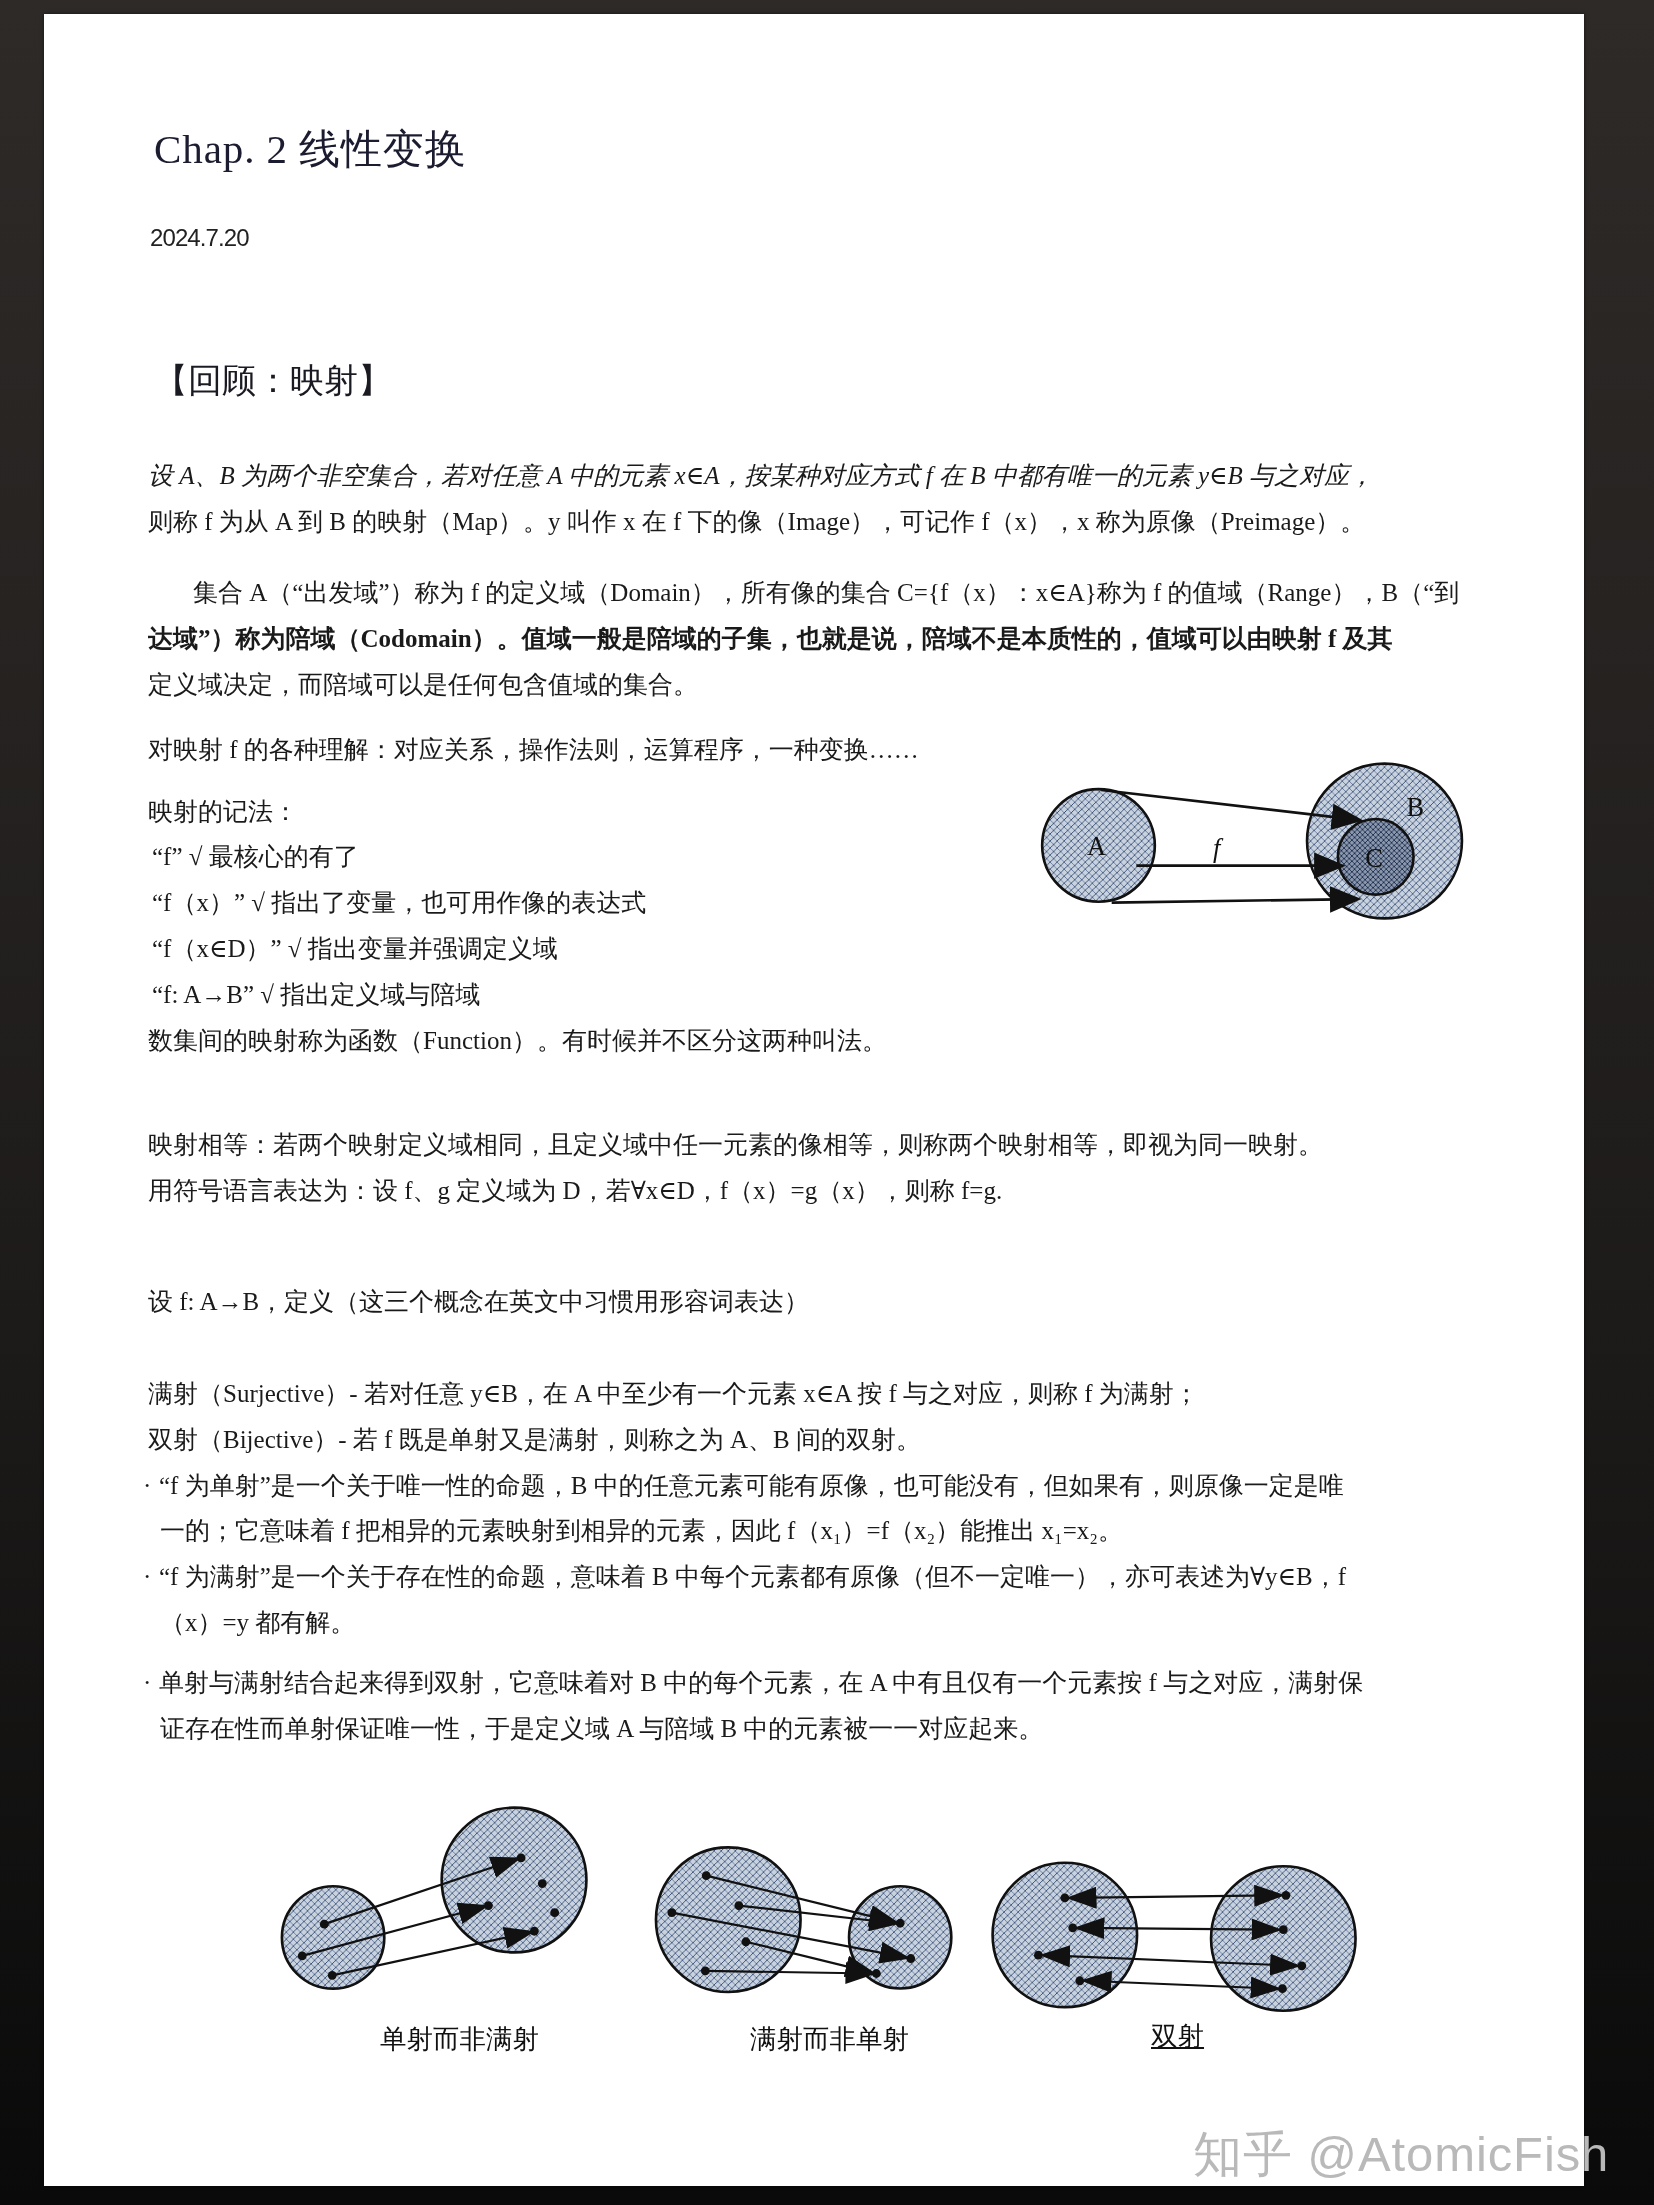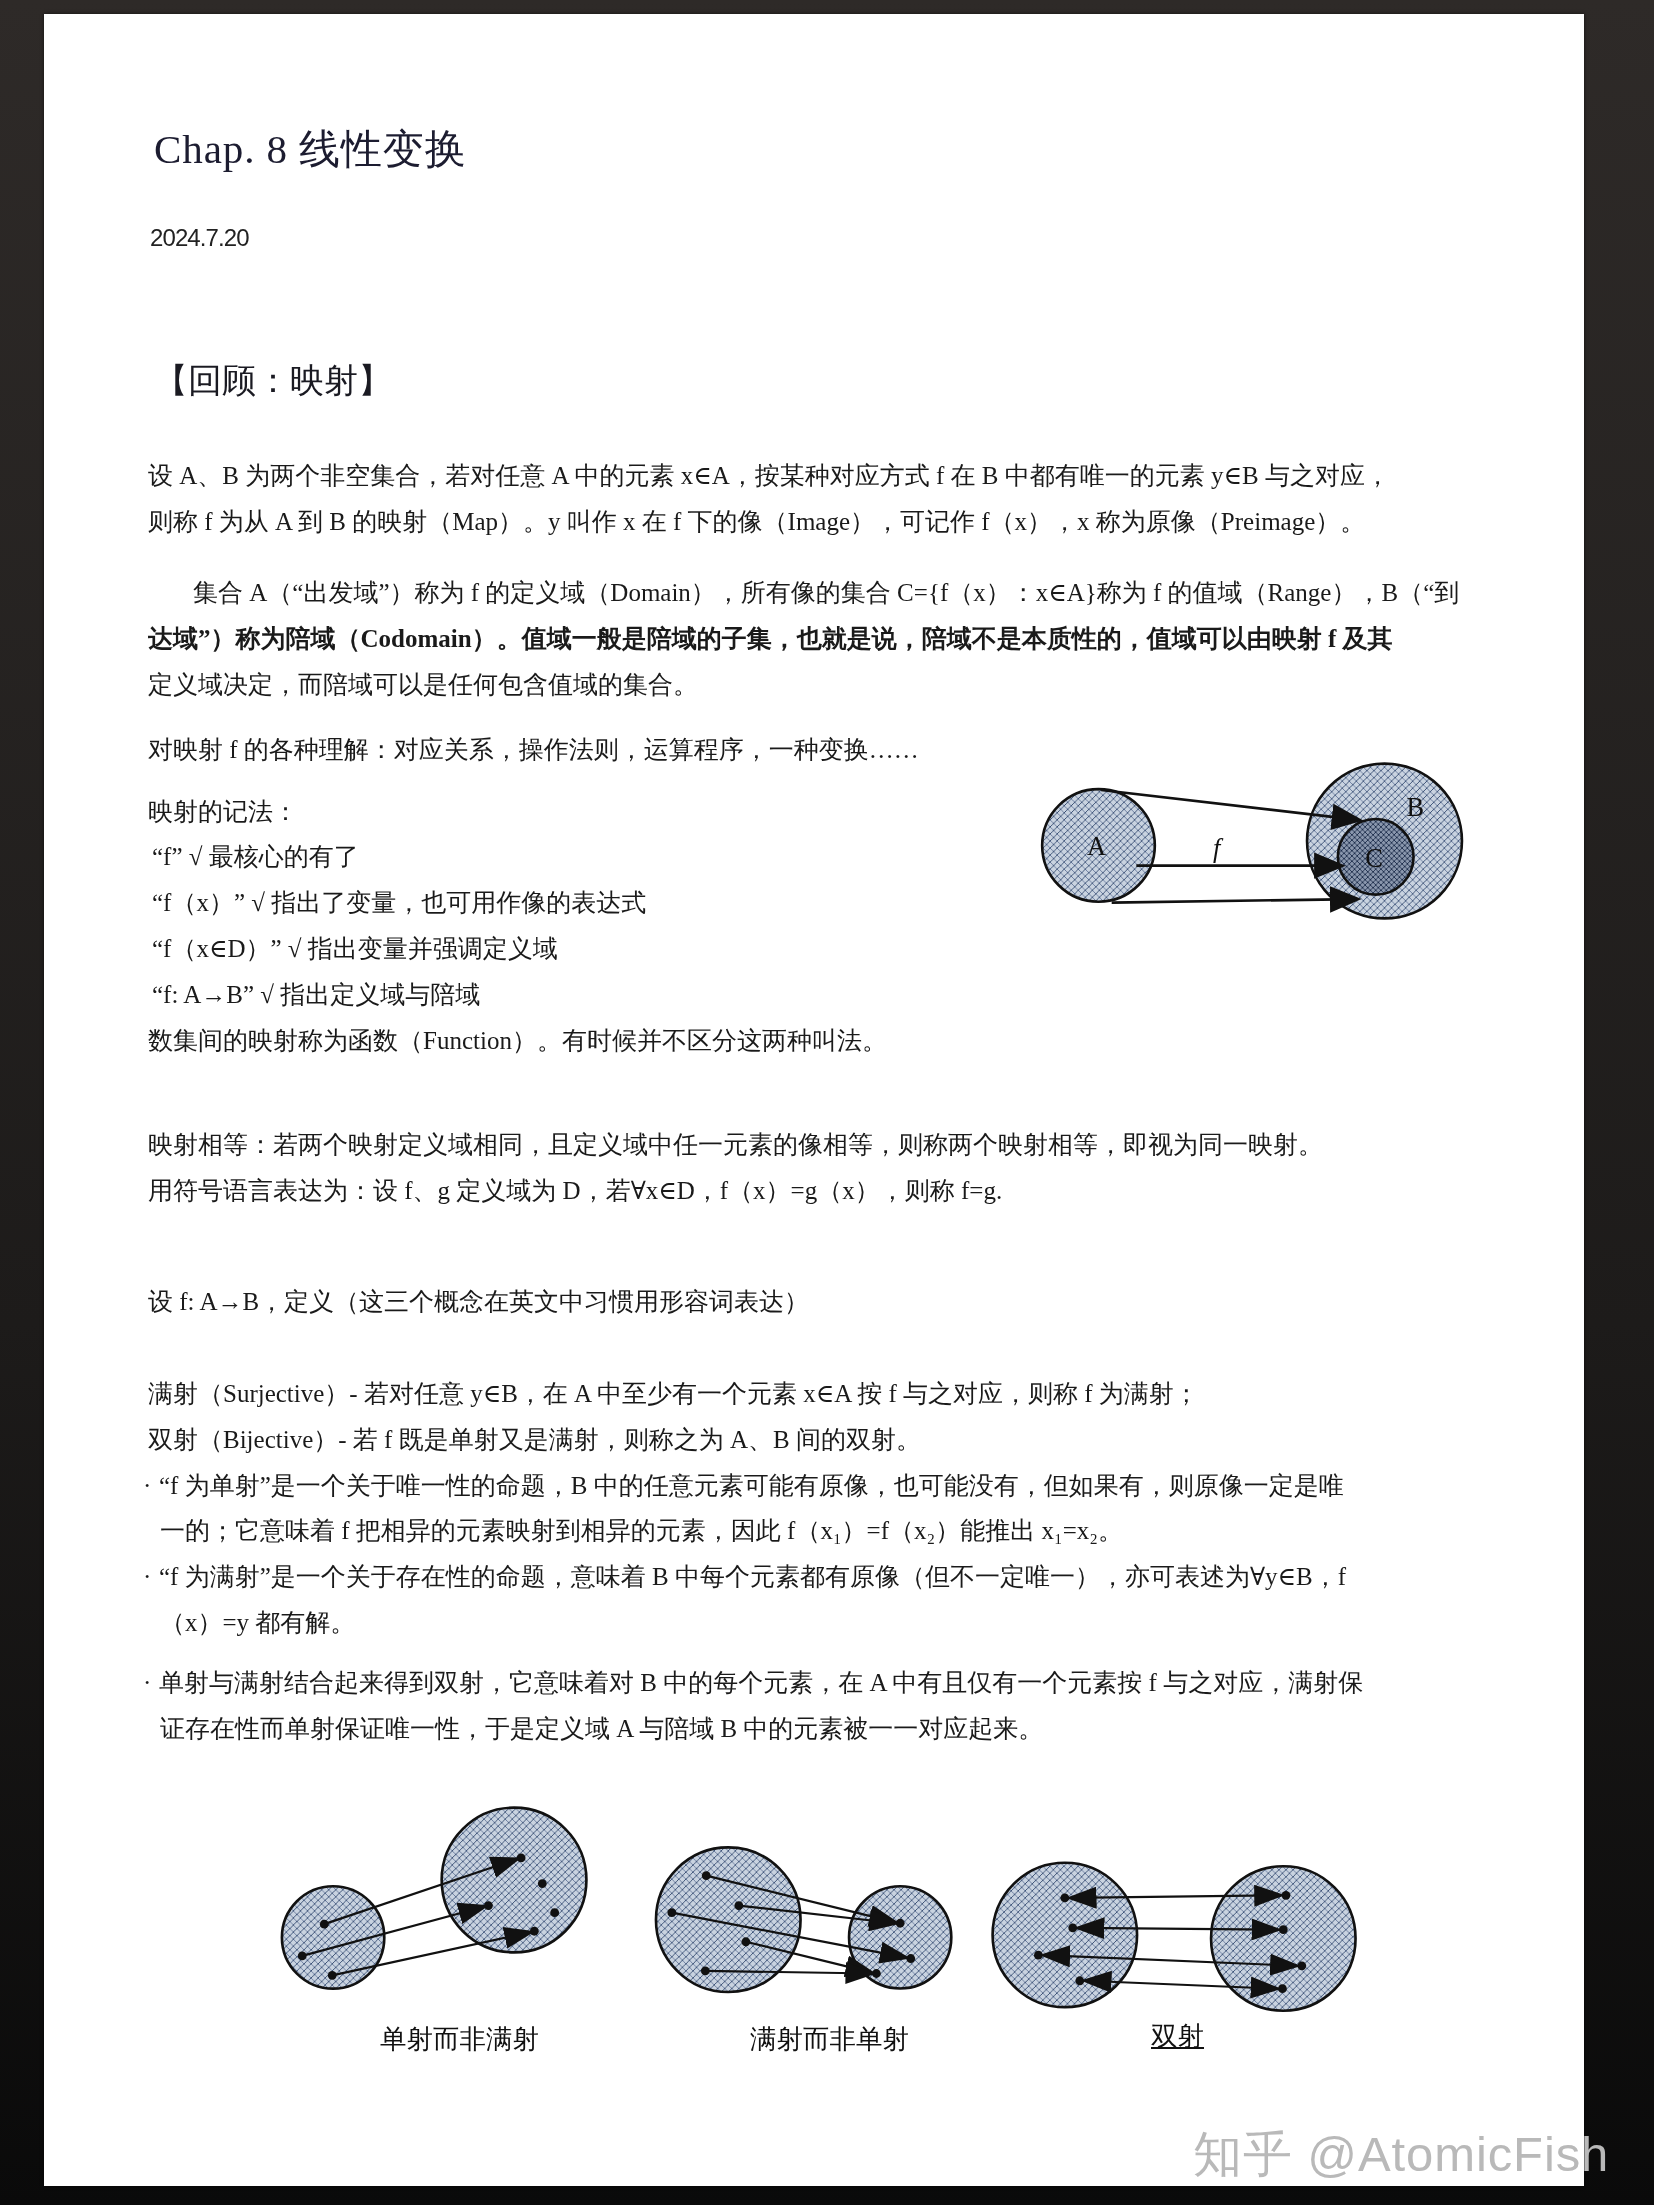--- a/index.html
+++ b/index.html
@@ -25,25 +25,25 @@
     position: absolute; left: 1193px; top: 2122px; font-size: 49px;
     font-family: Liberation Sans, sans-serif; color: #b9b9b9;
     letter-spacing: 0.9px;
   }
 </style>
 </head>
 <body>
 
 <div class="page">
 
-  <div class="abs title">Chap. 8  线性变换</div>
+  <div class="abs title">Chap. 2  线性变换</div>
   <div class="abs date">2024.7.20</div>
   <div class="abs section-head">【回顾：映射】</div>
 
-  <div class="abs line" style="left:104px; top:439px;">设 A、B 为两个非空集合，若对任意 A 中的元素 x∈A，按某种对应方式 f 在 B 中都有唯一的元素 y∈B 与之对应，</div>
+  <div class="abs line" style="left:104px; top:439px;font-style:italic;">设 A、B 为两个非空集合，若对任意 A 中的元素 x∈A，按某种对应方式 f 在 B 中都有唯一的元素 y∈B 与之对应，</div>
   <div class="abs line" style="left:104px; top:485px;">则称 f 为从 A 到 B 的映射（Map）。y 叫作 x 在 f 下的像（Image），可记作 f（x），x 称为原像（Preimage）。</div>
 
   <div class="abs line" style="left:104px; top:556px;margin-left:45px;">集合 A（“出发域”）称为 f 的定义域（Domain），所有像的集合 C={f（x）：x∈A}称为 f 的值域（Range），B（“到</div>
   <div class="abs line" style="left:104px; top:602px;font-weight:bold;">达域”）称为陪域（Codomain）。值域一般是陪域的子集，也就是说，陪域不是本质性的，值域可以由映射 f 及其</div>
   <div class="abs line" style="left:104px; top:648px;">定义域决定，而陪域可以是任何包含值域的集合。</div>
 
   <div class="abs line" style="left:104px; top:713px;">对映射 f 的各种理解：对应关系，操作法则，运算程序，一种变换……</div>
 
   <div class="abs line" style="left:104px; top:775px;">映射的记法：</div>
   <div class="abs line" style="left:108px; top:820px;">“f” √ 最核心的有了</div>

